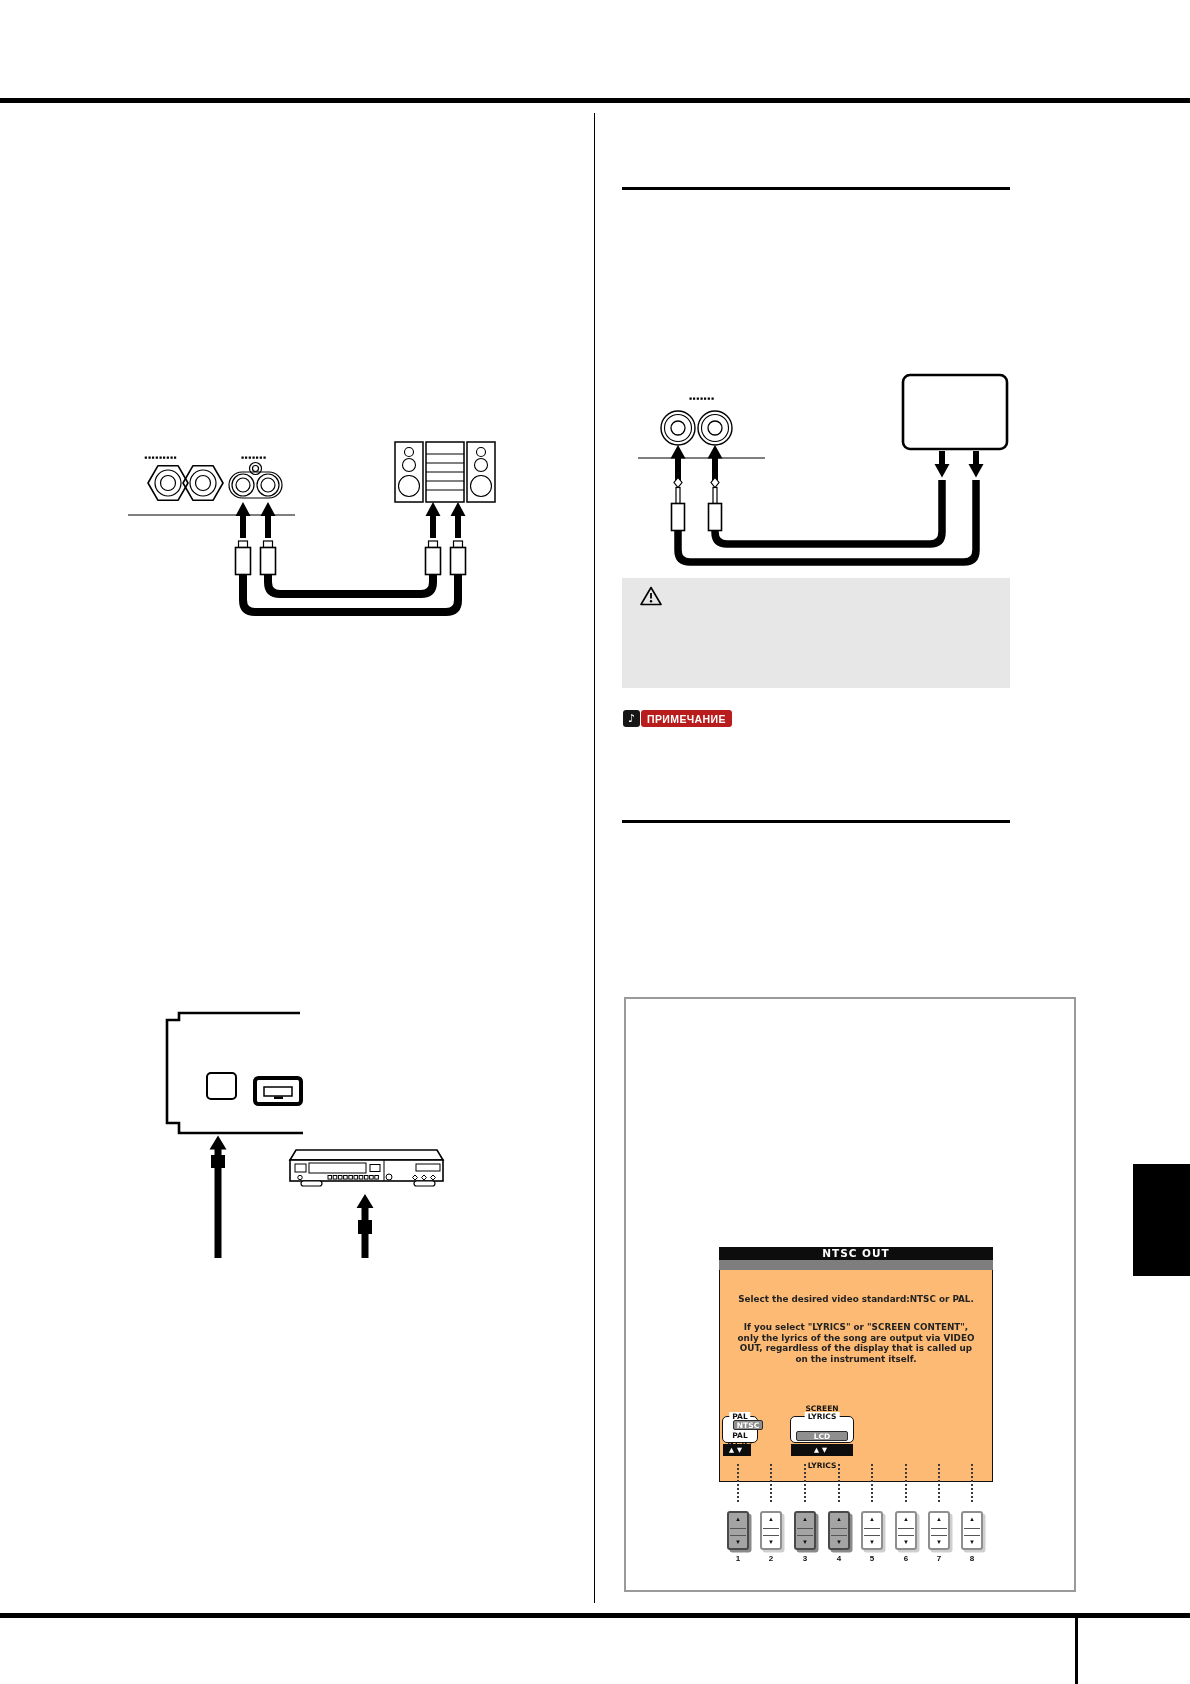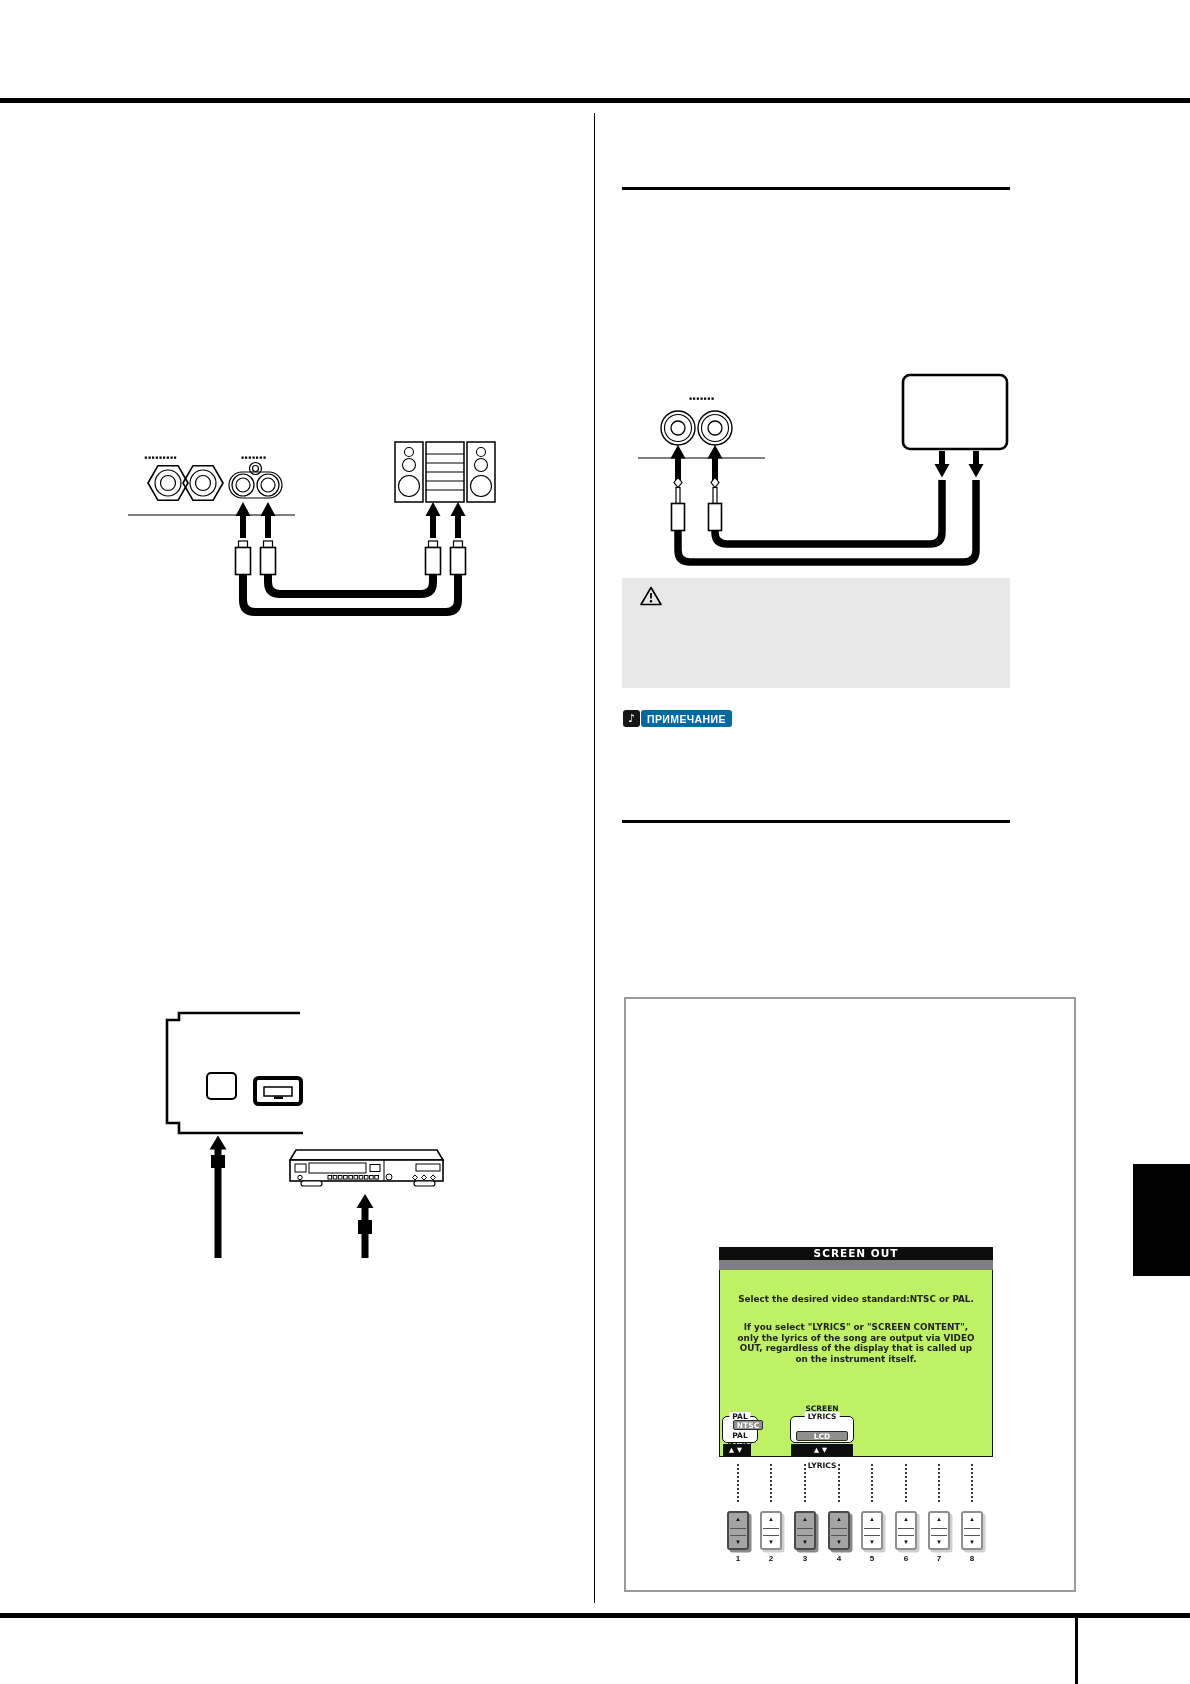--- a/index.html
+++ b/index.html
@@ -11,34 +11,34 @@
   .col-divider{position:absolute;left:594px;top:113px;width:1px;height:1490px;background:#000;}
 
   
   .caution{position:absolute;left:622px;top:578px;width:388px;height:110px;background:#e7e7e7;}
   .caution svg{position:absolute;left:18px;top:8px;}
 
   
   .note-badge{position:absolute;left:623px;top:710px;height:17px;display:flex;gap:1px;align-items:stretch;}
   .note-icon{width:17px;height:17px;background:#161616;color:#fff;border-radius:3px;
              font:700 11px "DejaVu Sans",sans-serif;display:flex;align-items:center;justify-content:center;}
-  .note-label{background:#0369a1;color:#fff;border-radius:3px;padding:0 6px;
+  .note-label{background:#b91c1c;color:#fff;border-radius:3px;padding:0 6px;
               font:700 10.5px "Liberation Sans",sans-serif;letter-spacing:.4px;
               display:flex;align-items:center;transform-origin:left;}
 
   
   .bigbox{position:absolute;left:624px;top:997px;width:452px;height:595px;
           border:2.5px solid #9a9a9a;box-sizing:border-box;background:#fff;}
 
   
   .lcd{position:absolute;left:719px;top:1247px;width:274px;font-family:"DejaVu Sans",sans-serif;}
   .lcd-title{height:13px;background:#0d0d0d;color:#fff;font-size:10.5px;font-weight:700;
              letter-spacing:1px;text-align:center;line-height:13px;}
   .lcd-graybar{height:10px;background:#7e7e7e;}
-  .lcd-body{position:relative;height:187px;background:#bef264;border:1.5px solid #111;border-top:none;box-sizing:border-box;}
+  .lcd-body{position:relative;height:212px;background:#fdba74;border:1.5px solid #111;border-top:none;box-sizing:border-box;}
   .lcd-line1{position:absolute;top:24px;left:0;right:0;text-align:center;font-size:8.8px;font-weight:700;color:#222;}
   .lcd-para{position:absolute;top:52px;left:0;right:0;text-align:center;font-size:8.8px;font-weight:700;
             color:#222;line-height:10.5px;}
   .grp-label{position:absolute;text-align:center;font-size:7.5px;font-weight:700;color:#111;}
   .bracket{position:absolute;border:1.5px solid #111;border-radius:5px;background:#fff;box-sizing:border-box;}
   .bracket-label{position:absolute;top:-5px;left:50%;transform:translateX(-50%);background:#fff;
                  padding:0 3px;font-size:7.5px;font-weight:700;white-space:nowrap;}
   .opt{position:absolute;text-align:center;font-size:7.5px;font-weight:700;line-height:10px;}
   .opt.sel{background:#8f8f8f;color:#fff;border:1px solid #2c2c2c;border-radius:2px;box-sizing:border-box;}
   .updown-bar{position:absolute;background:#0d0d0d;color:#fff;text-align:center;
@@ -231,21 +231,21 @@
   </div>
 
   <div class="note-badge">
     <span class="note-icon">♪</span>
     <span class="note-label">ПРИМЕЧАНИЕ</span>
   </div>
 
   <div class="bigbox"></div>
 
   <div class="lcd">
-    <div class="lcd-title">SCREEN OUT</div>
+    <div class="lcd-title">NTSC OUT</div>
     <div class="lcd-graybar"></div>
     <div class="lcd-body">
       <div class="lcd-line1">Select the desired video standard:NTSC or PAL.</div>
       <div class="lcd-para">
         <div>If you select "LYRICS" or "SCREEN CONTENT",</div>
         <div>only the lyrics of the song are output via VIDEO</div>
         <div>OUT, regardless of the display that is called up</div>
         <div>on the instrument itself.</div>
       </div>
 

